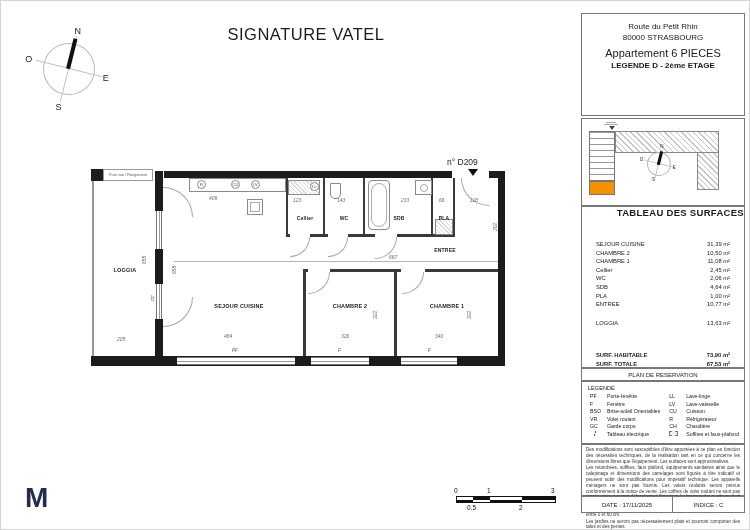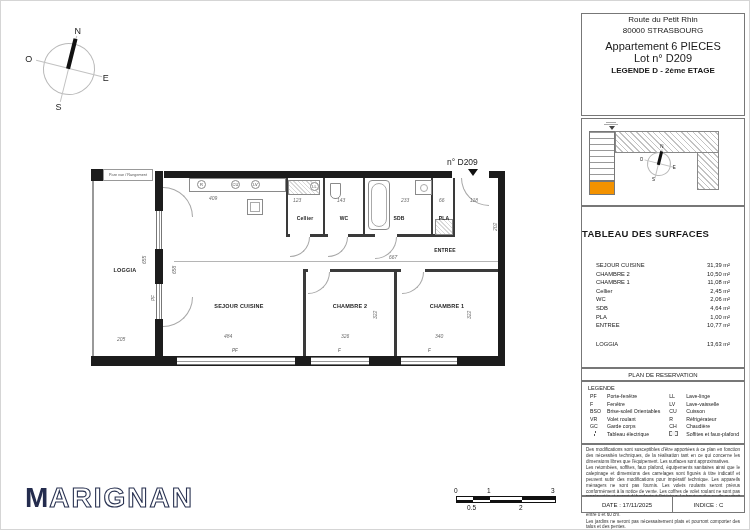--- a/index.html
+++ b/index.html
@@ -56,29 +56,29 @@
     font-size:4px; color:#444; display:flex; align-items:center; justify-content:center; background:#fff; }
   .tag-d209 { position:absolute; left:358px; top:-2px; font-size:8.5px; color:#222; }
   .tag-arrow { position:absolute; left:379px; top:10px; width:0; height:0;
     border-left:5px solid transparent; border-right:5px solid transparent; border-top:7px solid #111; }
   .parevue { position:absolute; left:14px; top:10px; width:50px; height:12px; border:1px solid #999;
     background:#fff; font-size:3.8px; color:#555; display:flex; align-items:center; justify-content:center; }
   .dimline { position:absolute; background:#b5b5b5; }
   
   .sidebar { position:absolute; left:578px; top:0; width:170px; height:530px; }
   .sb-box { position:absolute; left:2px; width:164px; border:1px solid #777; background:#fff; }
-  .addr { top:12px; height:103px; text-align:center; padding-top:0; }
+  .addr { top:12px; height:103px; text-align:center; padding-top:7px; }
   .addr .line { font-size:8px; line-height:11px; }
   .addr .apt { font-size:11px; margin-top:4px; }
   .addr .lot { font-size:11px; }
   .addr .bld { font-size:8px; font-weight:bold; margin-top:2px; }
   .map { top:117px; height:88px; }
   .map .el { position:absolute; }
   .surf { top:205px; height:162px; }
-  .surf .t { text-align:left; font-size:9.5px; font-weight:bold; padding-top:7px; letter-spacing:.3px;margin-top:14px; }
+  .surf .t { text-align:right; font-size:9.5px; font-weight:bold; padding-top:0; letter-spacing:.3px; }
   .surf .rows { margin-top:22px; }
   .surf .row { display:flex; justify-content:space-between; padding:0 14px 0 14px; font-size:5.8px; line-height:8.6px; color:#222; }
   .surf .row.gap { margin-top:10px; }
   .surf .row.total { font-weight:bold; }
   .surf .totals { margin-top:24px; }
   .resv { top:367px; height:13px; display:flex; align-items:center; justify-content:center; font-size:6px; color:#222; }
   .legend { top:380px; height:63px; font-size:5.2px; color:#222; }
   .legend .lt { padding:3px 0 2px 6px; font-size:5.6px; }
   .legend table { border-collapse:collapse; width:100%; }
   .legend td { padding:0 0 0 6px; line-height:7.6px; vertical-align:top; }
@@ -114,20 +114,21 @@
   .scalebar { position:absolute; left:455px; top:486px; width:100px; height:26px; font-size:6.5px; color:#111; }
   .scalebar .lab { position:absolute; }
   .scalebar .bar { position:absolute; left:0; top:9px; width:100px; height:7px; border:1px solid #111; background:#fff; }
   .scalebar .seg { position:absolute; background:#111; height:50%; }
 </style>
 </head>
 <body>
 
 <div class="page">
 
+  <div class="main-title">SIGNATURE VATEL</div>
 
   <div class="compass compass-main">
     <div class="rot">
       <div class="circle"></div>
       <div class="axis-v"></div>
       <div class="axis-h"></div>
       <div class="needle"></div>
       <span class="pt pt-n">N</span>
       <span class="pt pt-s">S</span>
       <span class="pt pt-o">O</span>
@@ -256,21 +257,20 @@
     <span class="wlabel" style="left:249px;top:189px;">F</span>
     <span class="wlabel" style="left:339px;top:189px;">F</span>
   </div>
 
   <div class="sidebar">
 
     <div class="sb-box addr">
       <div class="line">Route du Petit Rhin</div>
       <div class="line">80000 STRASBOURG</div>
       <div class="apt">Appartement 6 PIECES</div>
-      <div class="lot">Lot n° D209</div>
       <div class="bld">LEGENDE D - 2ème ETAGE</div>
     </div>
 
     <div class="sb-box map">
       <div class="el" style="left:24px;top:3px;width:10px;height:1px;background:#aaa;"></div>
       <div class="el" style="left:22px;top:5px;width:14px;height:1px;background:#aaa;"></div>
       <div class="el" style="left:27px;top:7px;width:0;height:0;border-left:3px solid transparent;border-right:3px solid transparent;border-top:4px solid #444;"></div>
       <div class="el hatch" style="left:33px;top:12px;width:104px;height:22px;border:1px solid #888;"></div>
       <div class="el hatch" style="left:115px;top:33px;width:22px;height:38px;border:1px solid #888;"></div>
       <div class="el" style="left:7px;top:12px;width:26px;height:50px;border:1px solid #777;background:repeating-linear-gradient(180deg,#999 0 1px,transparent 1px 6px);"></div>
@@ -396,21 +396,20 @@
     </div>
 
     <div class="sb-footer">
       <div class="cell c1">DATE : 17/11/2025</div>
       <div class="cell c2">INDICE : C</div>
     </div>
   </div>
 
   <div class="logo">
     <span class="m" style="color: rgb(36, 44, 78);">M</span>
-    <span class="rest">ARIGNAN</span>
   </div>
 
   <div class="scalebar">
     <span class="lab" style="left:-2px;top:0;">0</span>
     <span class="lab" style="left:31px;top:0;">1</span>
     <span class="lab" style="left:95px;top:0;">3</span>
     <div class="bar">
       <div class="seg" style="left:0;width:16.7%;top:50%;"></div>
       <div class="seg" style="left:16.7%;width:16.6%;top:0;"></div>
       <div class="seg" style="left:33.3%;width:33.4%;top:50%;"></div>

